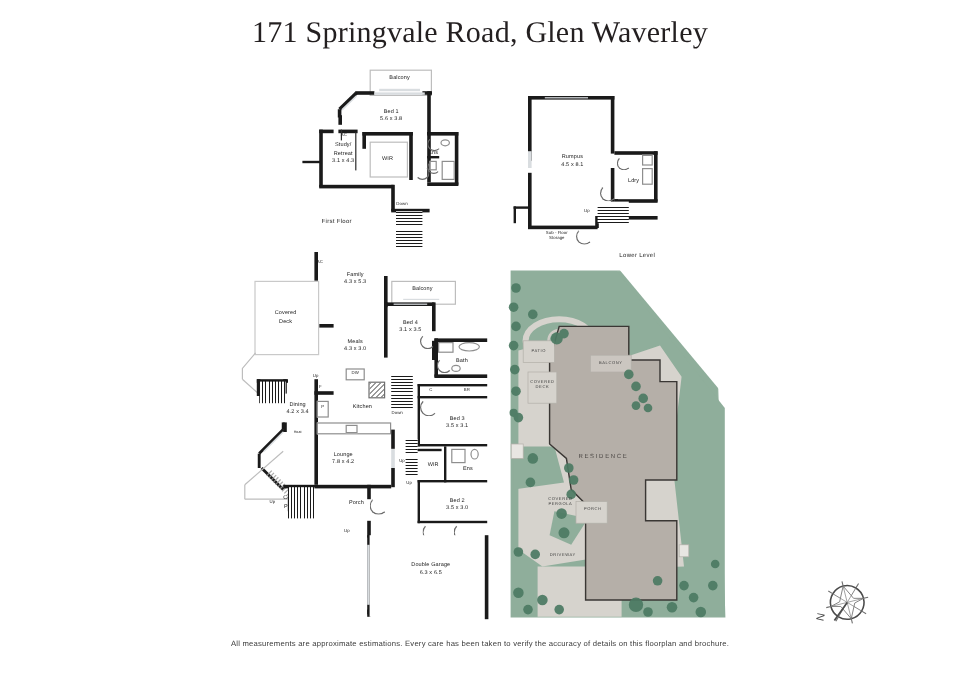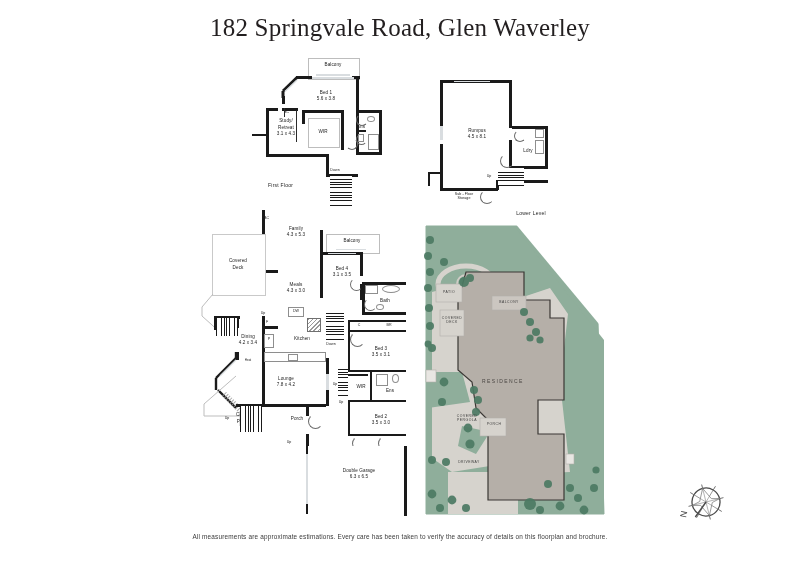--- a/index.html
+++ b/index.html
@@ -47,21 +47,21 @@
   .siteLabel{position:absolute;font-size:3.4px;letter-spacing:.5px;color:#3d3d3d;
              text-align:center;white-space:pre;}
   #residenceLabel{position:absolute;font-size:5px;letter-spacing:1.4px;color:#4a4643;}
 
   
   #compass{position:absolute;left:672px;top:474px;width:62px;height:62px;}
 </style>
 </head>
 <body>
 
-<div id="title">182 Springvale Road, Glen Waverley</div>
+<div id="title">171 Springvale Road, Glen Waverley</div>
 
 <div class="plan" id="first-floor" style="left:252px;top:58px;width:160px;height:150px;">
 
   <div class="rm" style="left:56px;top:0px;width:50px;height:20px;"></div>
   <div class="lbl" style="left:56px;top:4px;width:50px;">Balcony</div>
   <div class="glass" style="left:64px;top:16px;width:34px;height:1.6px;"></div>
 
   <div class="w" style="left:100px;top:18px;width:8px;height:3px;"></div>
   <div class="w" style="left:104px;top:18px;width:3px;height:36px;"></div>
   <div class="w" style="left:44px;top:18px;width:16px;height:3px;"></div>

